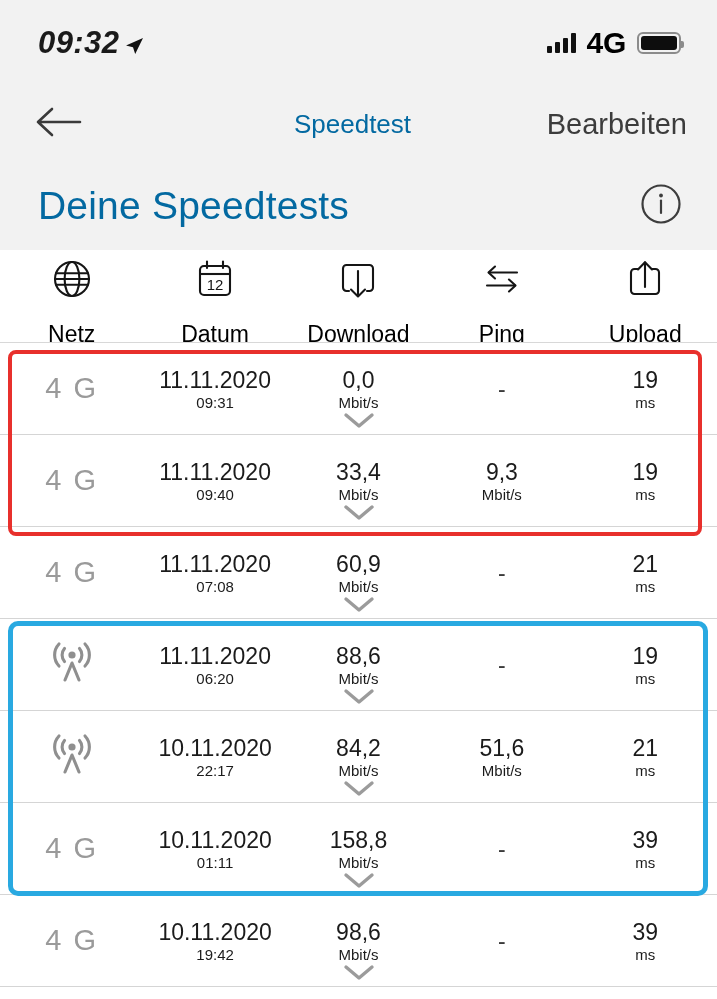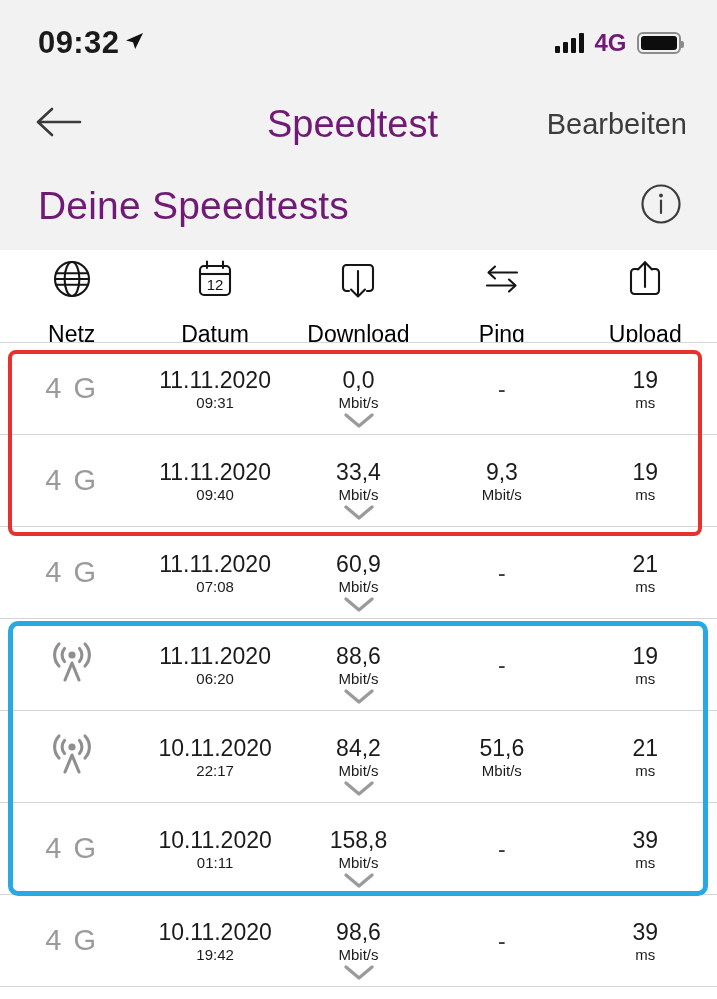--- a/index.html
+++ b/index.html
@@ -27,22 +27,23 @@
   .status-bar {
     height: 86px;
     display: flex;
     align-items: center;
     justify-content: space-between;
     padding: 0 36px 0 38px;
     box-sizing: border-box;
   }
   .status-left {
     display: flex;
-    align-items: center;
+    align-items: flex-end;
     gap: 4px;
+    font-style: italic;
   }
   .status-time {
     font-size: 31px;
     font-weight: bold;
     color: #1a1a1a;
     letter-spacing: 0.4px;
   }
   .loc-arrow { display:block; }
   .status-right {
     display: flex;
@@ -59,23 +60,23 @@
     display: block;
     width: 5px;
     background: #111;
     border-radius: 1px;
   }
   .signal-bars i:nth-child(1){ height: 7px; }
   .signal-bars i:nth-child(2){ height: 11px; }
   .signal-bars i:nth-child(3){ height: 15px; }
   .signal-bars i:nth-child(4){ height: 20px; }
   .net-type {
-    font-size: 24px;
+    font-size: 30px;
     font-weight: bold;
-    color: #701a75;
+    color: #000000;
     letter-spacing: -0.3px;
   }
   .battery {
     position: relative;
     width: 44px;
     height: 22px;
     border: 2px solid #8b8b8b;
     border-radius: 6px;
     box-sizing: border-box;
     padding: 2px;
@@ -109,22 +110,22 @@
     height: 54px;
     display:flex;
     align-items:center;
     justify-content:center;
     cursor: pointer;
   }
   .nav-title {
     position: absolute;
     left: 0; right: 12px;
     text-align: center;
-    font-size: 38px;
-    color: #701a75;
+    font-size: 26px;
+    color: #0369a1;
     pointer-events: none;
   }
   .nav-action {
     margin-left: auto;
     font-size: 29px;
     color: #3c3c3c;
     cursor: pointer;
     z-index: 2;
   }
 
@@ -132,21 +133,21 @@
   .title-row {
     height: 88px;
     display: flex;
     align-items: center;
     justify-content: space-between;
     padding: 0 34px 0 38px;
     box-sizing: border-box;
   }
   .page-title {
     font-size: 39px;
-    color: #701a75;
+    color: #0369a1;
     font-weight: 300;
     letter-spacing: 0.2px;
   }
   .info-btn { cursor:pointer; display:block; }
 
   
   .table {
     width: 717px;
     background: #fff;
     position: relative;

